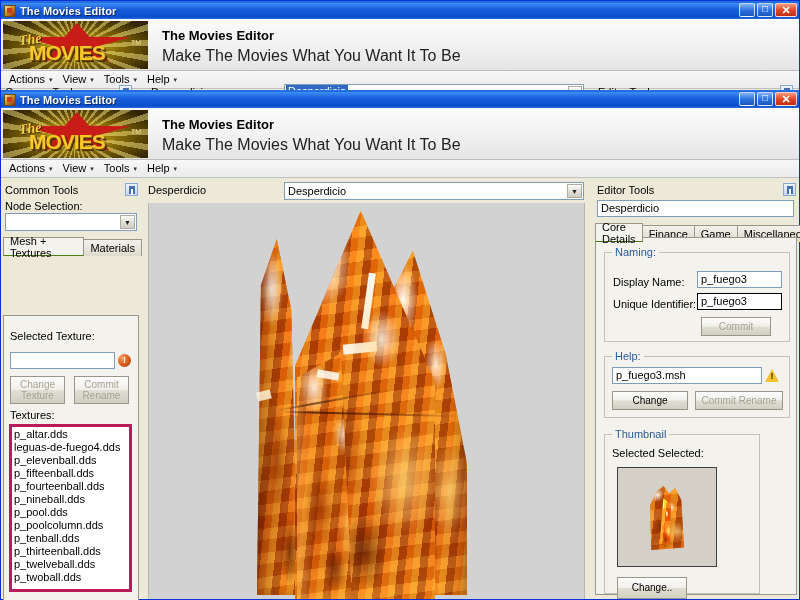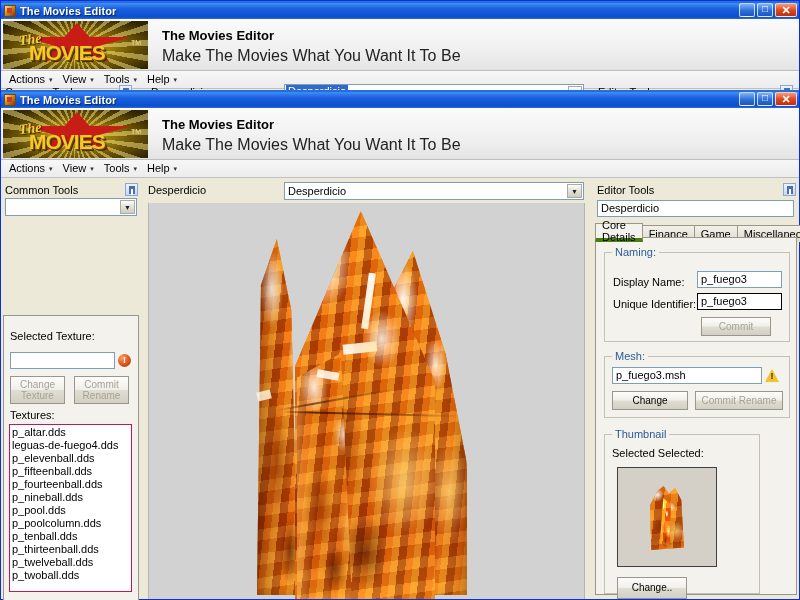--- a/index.html
+++ b/index.html
@@ -224,21 +224,21 @@
     display: flex; align-items: center;
     border: 1px solid #9a968a;
     border-bottom: none;
     background: linear-gradient(180deg,#f2f1ea,#dedbcd);
     margin-right: -1px;
     color: #000;
   }
   .tab.active {
     height: 19px;
     background: #f3f2ec;
-    border-bottom: 4px solid #4d7c0f;
+    border-bottom: 1px solid #4d7c0f;
     position: relative; z-index: 2;
     font-weight: normal;
   }
   .tabbody {
     border: 1px solid #9a968a;
     background: #f3f2ec;
     flex: 1 1 auto;
     position: relative;
   }
   .group {
@@ -247,21 +247,21 @@
   }
   .group > .gt {
     position: absolute; top: -7px; left: 7px;
     background: #f3f2ec;
     padding: 0 3px;
     font-size: 11px;
     color: #2a5b9b;
   }
 
   .listbox {
-    border: 1px solid #be185d;
+    border: 3px solid #be185d;
     background: #fff;
     overflow: hidden;
     font-size: 11px;
     padding: 1px 0 0 2px;
   }
   .listbox div { line-height: 13px; white-space: nowrap; color:#000; }
 
   
   .viewport {
     background: #d2d2d2;
@@ -433,26 +433,35 @@
     </div>
   </div>
 
   <div style="position:absolute; left:0; top:91px; width:140px; height:418px; background:#ece9d8;">
 
     <div class="panel-head">
       <span>Common Tools</span>
       <span class="pin"></span>
     </div>
 
+    <div class="lbl" style="padding:2px 0 1px 4px;">Node Selection:</div>
 
     <div class="combo" style="margin:0 4px 0 4px;">
       <span></span>
       <span class="arrow">▼</span>
     </div>
 
+    <div class="tabstrip" style="margin-top:6px;">
+      <div class="tab active">
+        <span>Mesh + Textures</span>
+      </div>
+      <div class="tab">
+        <span>Materials</span>
+      </div>
+    </div>
 
     <div class="tabbody" style="position:absolute; left:2px; top:134px; width:136px; height:323px;">
 
       <div class="lbl" style="position:absolute; left:6px; top:14px;">Selected Texture:</div>
 
       <div style="position:absolute; left:6px; top:36px; display:flex; align-items:center; gap:3px;">
         <div class="fakeinput" style="width:105px;"></div>
         <div class="errdot"></div>
       </div>
 
@@ -562,21 +571,21 @@
         <div class="lbl" style="position:absolute; left:8px; top:23px;">Display Name:</div>
         <div class="fakeinput" style="position:absolute; left:92px; top:18px; width:85px;">p_fuego3</div>
 
         <div class="lbl" style="position:absolute; left:8px; top:45px;text-align:center;">Unique Identifier:</div>
         <div class="fakeinput" style="position:absolute; left:92px; top:40px; width:85px; border-color:#000;">p_fuego3</div>
 
         <div class="btn disabled" style="position:absolute; left:96px; top:64px; width:70px; height:19px;">Commit</div>
       </div>
 
       <div class="group" style="left:8px; top:118px; width:186px; height:62px;">
-        <span class="gt">Mesh:</span>
+        <span class="gt">Help:</span>
 
         <div style="position:absolute; left:7px; top:10px; display:flex; align-items:center; gap:3px;">
           <div class="fakeinput" style="width:150px;">p_fuego3.msh</div>
           <div class="warn"></div>
         </div>
 
         <div class="btn" style="position:absolute; left:7px; top:34px; width:76px; height:19px;">Change</div>
         <div class="btn disabled" style="position:absolute; left:90px; top:34px; width:88px; height:19px;">Commit Rename</div>
       </div>
 

